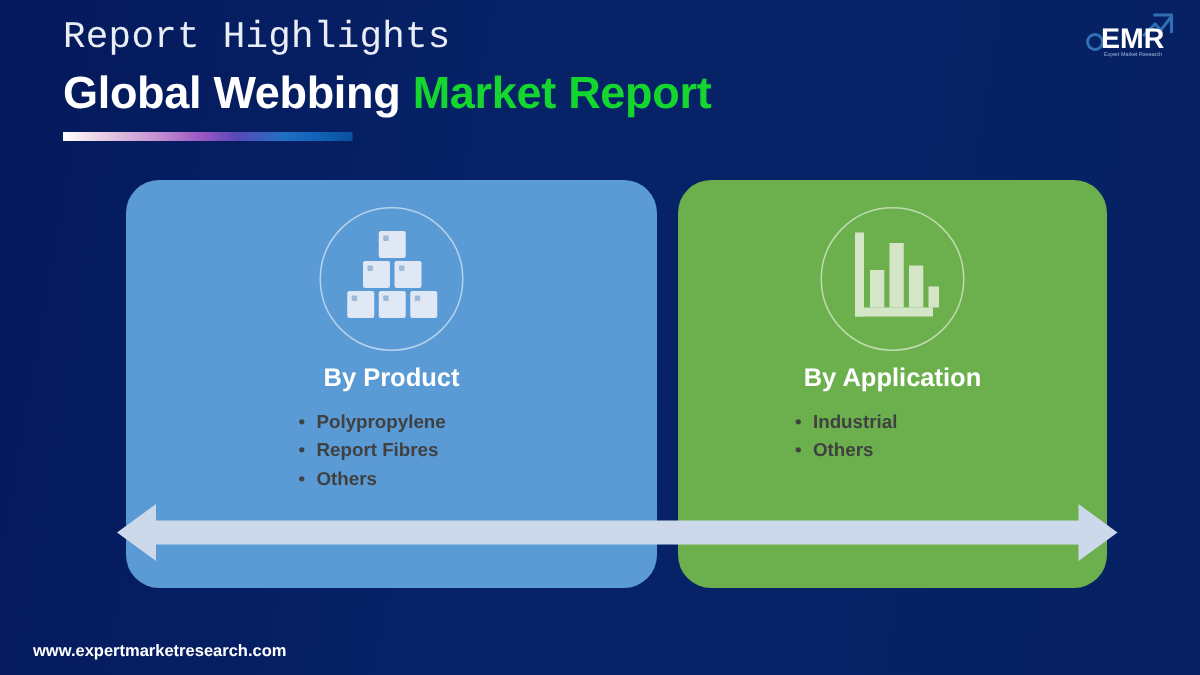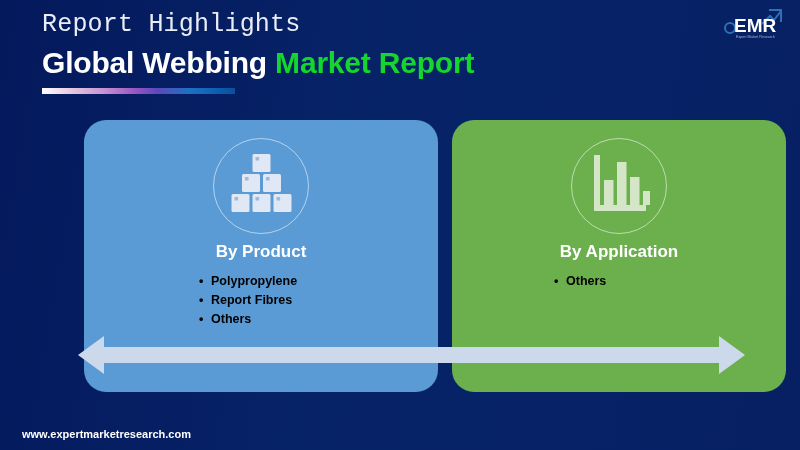--- a/index.html
+++ b/index.html
@@ -79,21 +79,21 @@
     border-radius: 22px;
     margin-left: 32px;
   }
   .card.left {
     left: 52px;
     width: 354px;
     background: #5a9bd6;
   }
   .card.right {
     left: 420px;
-    width: 334px;
+    width: 286px;
     background: #6cb04e;
   }
 
   .icon-circle {
     position: absolute;
     top: 18px;
     left: 50%;
     transform: translateX(-50%);
     width: 96px;
     height: 96px;
@@ -122,21 +122,21 @@
     left: 0;
     width: 100%;
     list-style: none;
     margin: 0;
     padding: 0;
     display: flex;
     flex-direction: column;
     align-items: center;
   }
   .card-list li {
-    color: #000000;
+    color: #404040;
     font-size: 12.5px;
     font-weight: bold;
     line-height: 19px;
     width: 124px;
     text-align: left;
     position: relative;
     padding-left: 12px;
     box-sizing: border-box;
   }
   .card.right .card-list li { width: 130px; }
@@ -228,20 +228,21 @@
           <path d="M8 52 h52 v6 h-52 z"></path>
           <rect x="18" y="27" width="9.5" height="25"></rect>
           <rect x="31" y="9" width="9.5" height="43"></rect>
           <rect x="44" y="24" width="9.5" height="28"></rect>
           <rect x="57" y="38" width="7" height="14"></rect>
         </g>
       </svg>
     </div>
     <div class="card-title">By Application</div>
     <ul class="card-list">
+      <li>Industrial</li>
       <li>Others</li>
     </ul>
   </div>
 
   <div class="arrow-layer">
     <svg width="800" height="50" viewBox="0 0 800 50" aria-hidden="true">
       <path d="M78 25 L104 6 L104 17 L719 17 L719 6 L745 25 L719 44 L719 33 L104 33 L104 44 Z" fill="#ccd9ea"></path>
     </svg>
   </div>
 

